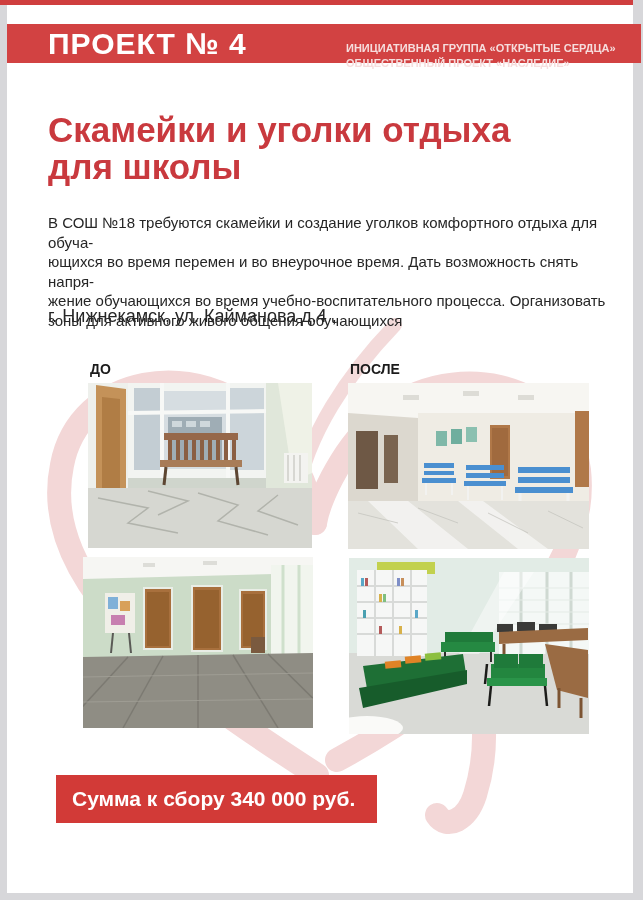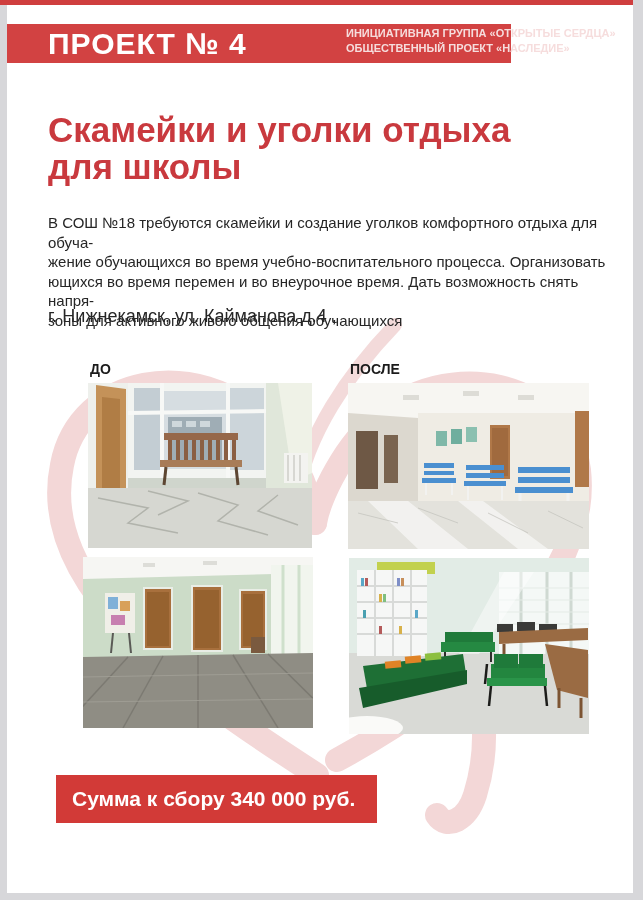--- a/index.html
+++ b/index.html
@@ -11,30 +11,30 @@
   }
   .page{
     position:absolute;left:7px;top:5px;width:626px;height:888px;
     background:#ffffff;
   }
   .top-strip{
     position:absolute;left:0;top:0;width:633px;height:5px;
     background:#cf3e3e;z-index:5;
   }
   .header-banner{
-    position:absolute;left:0;top:19px;width:504px;height:39px;
+    position:absolute;left:0;top:19px;width:634px;height:39px;
     background:#d24242;z-index:4;
   }
   .project-title{
     position:absolute;left:41px;top:3px;
     color:#ffffff;font-size:30px;font-weight:bold;letter-spacing:1px;
     white-space:nowrap;
   }
   .org-block{
-    position:absolute;left:339px;top:2px;width:280px;
+    position:absolute;left:339px;top:17px;width:280px;
     color:#f6dddd;font-size:11px;line-height:15px;font-weight:bold;
   }
   .watermark{
     position:absolute;left:0;top:250px;width:626px;height:580px;
     z-index:1;pointer-events:none;
   }
   .content{position:absolute;inset:0;z-index:2;}
   .main-title{
     position:absolute;left:41px;top:106px;
     color:#c9393e;font-size:35px;font-weight:bold;line-height:37px;
@@ -96,22 +96,22 @@
       </div>
     </div>
 
     <div class="main-title">
       <div>Скамейки и уголки отдыха</div>
       <div>для школы</div>
     </div>
 
     <div class="description">
       <div>В СОШ №18 требуются скамейки и создание уголков комфортного отдыха для обуча-</div>
+      <div>ющихся во время перемен и во внеурочное время. Дать возможность снять напря-</div>
       <div>жение обучающихся во время учебно-воспитательного процесса. Организовать</div>
-      <div>ющихся во время перемен и во внеурочное время. Дать возможность снять напря-</div>
       <div>зоны для активного живого общения обучающихся</div>
     </div>
 
     <div class="address">г. Нижнекамск, ул. Кайманова д.4 ,</div>
 
     <div class="ba-label label-before">ДО</div>
     <div class="ba-label label-after">ПОСЛЕ</div>
 
     <div class="photo photo-1">
       <svg viewBox="0 0 224 165">

